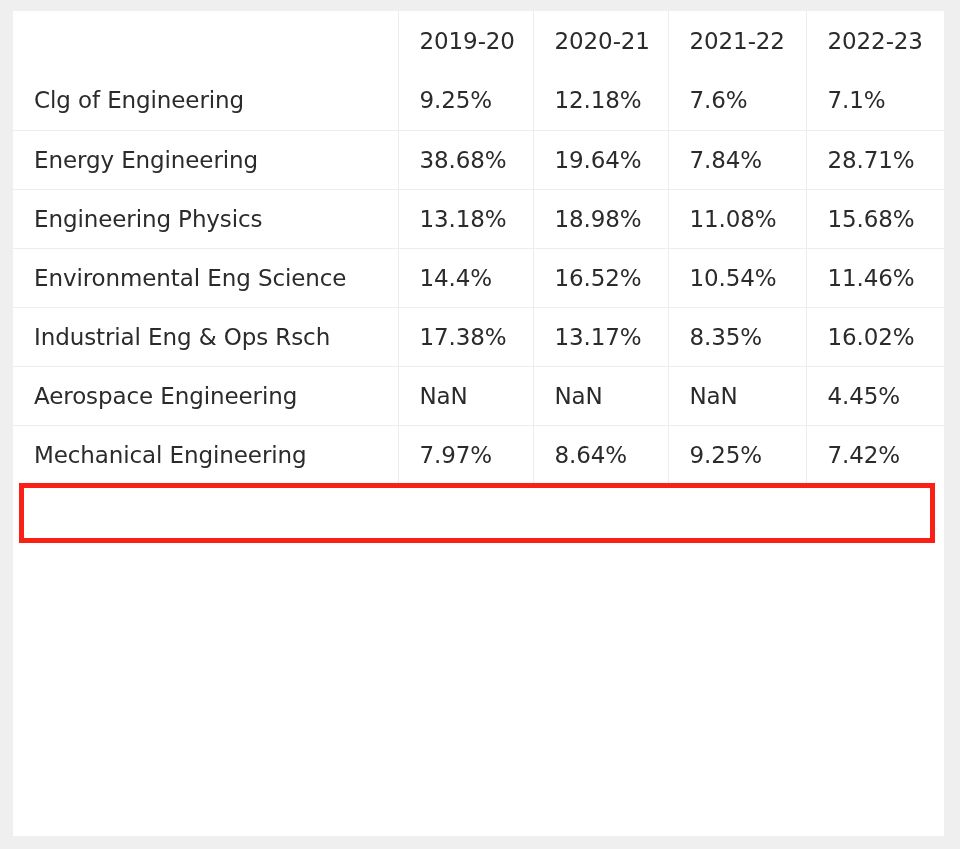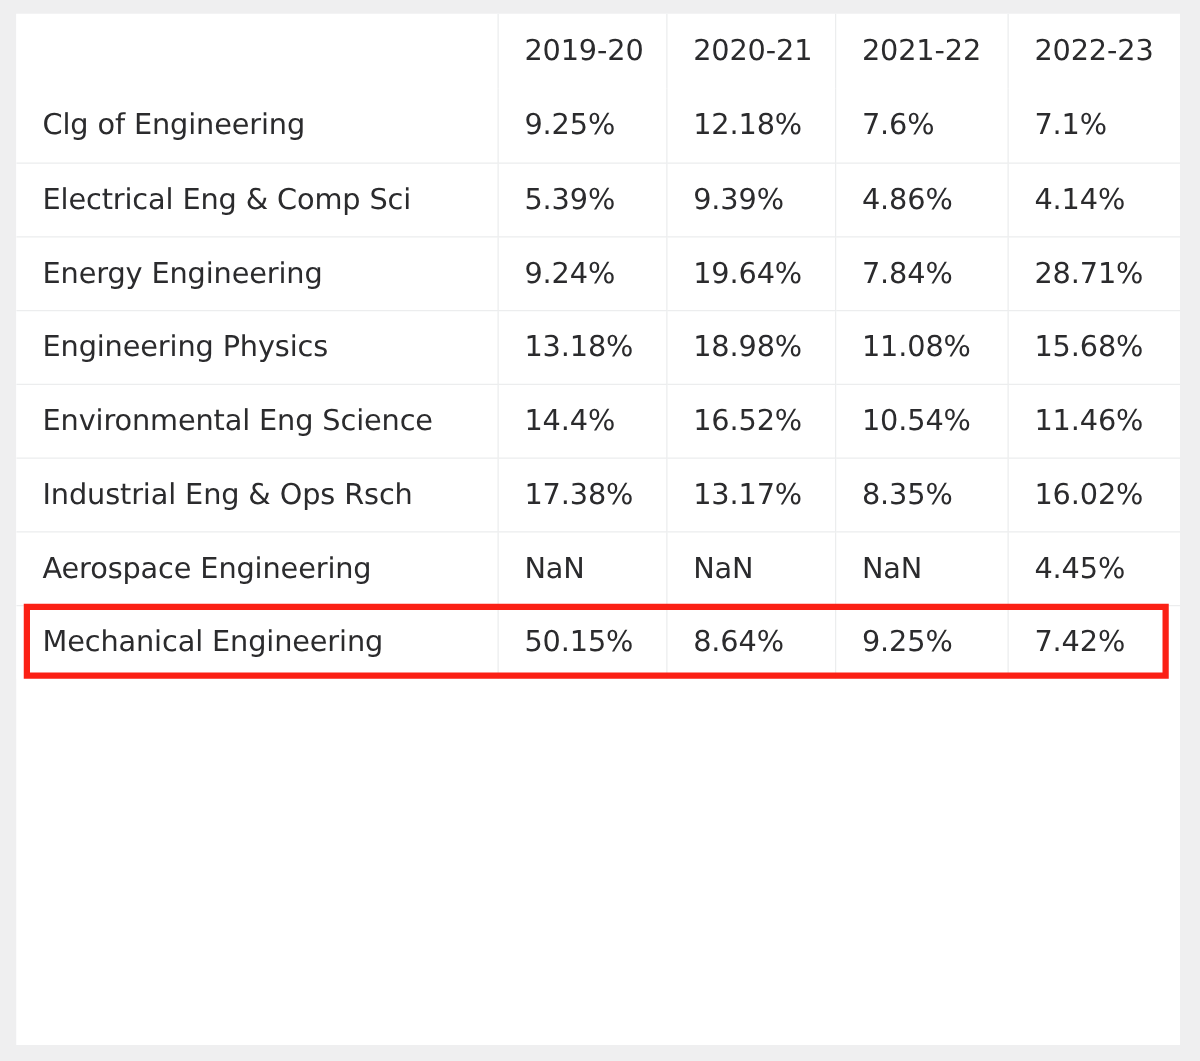--- a/index.html
+++ b/index.html
@@ -118,29 +118,22 @@
       </thead>
       <tbody>
         <tr>
           <td>Clg of Engineering</td>
           <td>9.25%</td>
           <td>12.18%</td>
           <td>7.6%</td>
           <td>7.1%</td>
         </tr>
         <tr>
-          <td>Electrical Eng &amp; Comp Sci</td>
-          <td>5.39%</td>
-          <td>9.39%</td>
-          <td>4.86%</td>
-          <td>4.14%</td>
-        </tr>
-        <tr>
           <td>Energy Engineering</td>
-          <td>9.24%</td>
+          <td>38.68%</td>
           <td>19.64%</td>
           <td>7.84%</td>
           <td>28.71%</td>
         </tr>
         <tr>
           <td>Engineering Physics</td>
           <td>13.18%</td>
           <td>18.98%</td>
           <td>11.08%</td>
           <td>15.68%</td>
@@ -161,21 +154,21 @@
         </tr>
         <tr>
           <td>Aerospace Engineering</td>
           <td>NaN</td>
           <td>NaN</td>
           <td>NaN</td>
           <td>4.45%</td>
         </tr>
         <tr>
           <td>Mechanical Engineering</td>
-          <td>50.15%</td>
+          <td>7.97%</td>
           <td>8.64%</td>
           <td>9.25%</td>
           <td>7.42%</td>
         </tr>
       </tbody>
     </table>
   </div>
 
   <div id="highlight-box" style="border-color: rgb(251, 32, 21);"></div>
 

